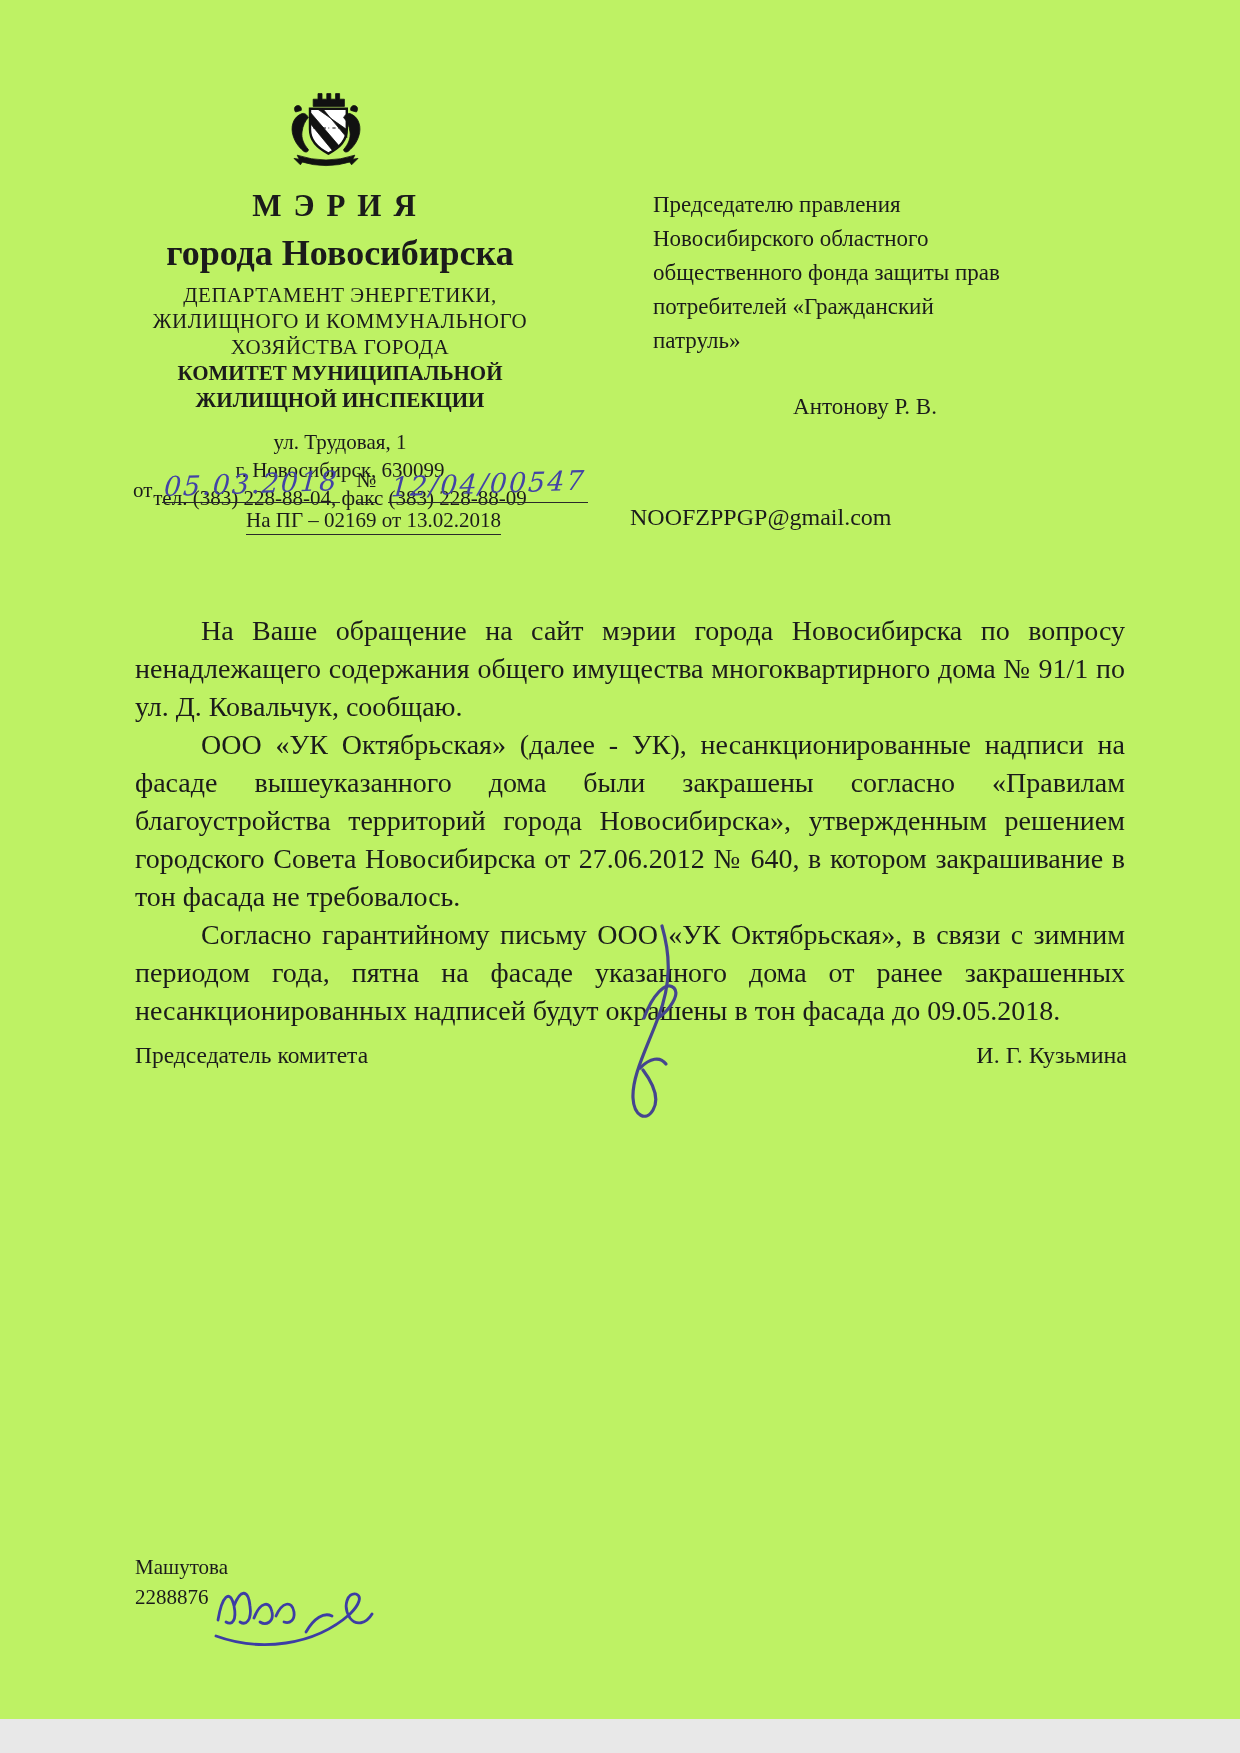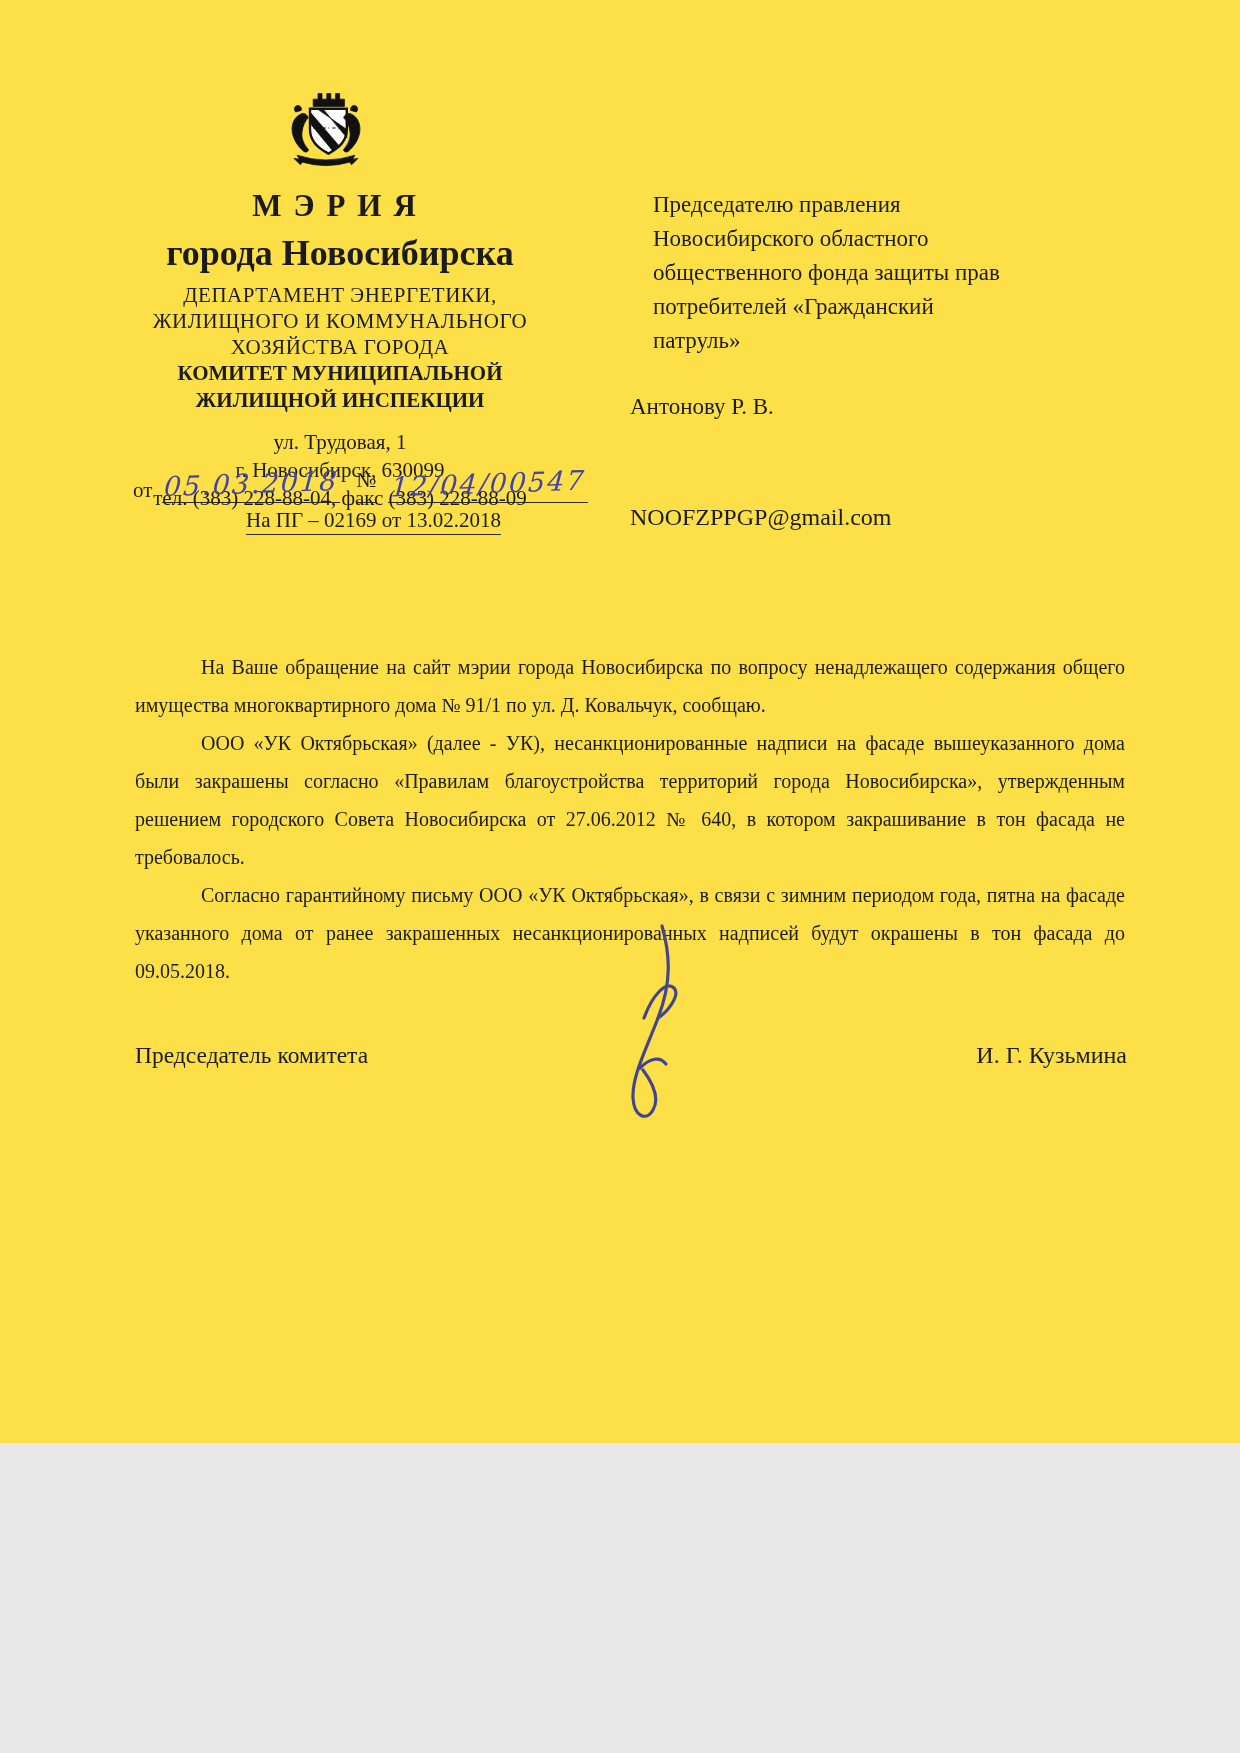--- a/index.html
+++ b/index.html
@@ -1,21 +1,21 @@
 <!DOCTYPE html>
 <html><head>
 <meta charset="utf-8">
 <style>
   html, body { margin: 0; padding: 0; background: #e8e8e8; }
   .page {
     position: relative;
     width: 1240px;
-    height: 1443px;
+    height: 1719px;
     margin: 0 auto;
-    background: #fde047;
+    background: #bef264;
     font-family: "Liberation Serif", serif;
     color: #1b1b1b;
     overflow: hidden;
   }
 
   
   .emblem {
     position: absolute;
     left: 278px; top: 86px;
     width: 96px; height: 92px;
@@ -75,32 +75,31 @@
   }
 
   
   .recipient {
     position: absolute;
     left: 630px; top: 188px;
     width: 470px;
     font-size: 23px;
   }
   .recipient-line { line-height: 34px; margin-left: 23px; }
-  .recipient-name { margin-top: 32px; line-height: 34px; }
+  .recipient-name { margin-top: 32px; line-height: 34px; text-align: center; }
   .recipient-email { margin-top: 80px; font-size: 24px; }
 
   
   .body-text {
     position: absolute;
     left: 135px; top: 612px;
     width: 990px;
-    font-size: 20px;
+    font-size: 28px;
     line-height: 38px;
     text-align: justify;
-    margin-top: 36px;
   }
   .body-text p { margin: 0; text-indent: 66px; }
 
   
   .sign-title {
     position: absolute;
     left: 135px; top: 1042px;
     font-size: 23.5px;
   }
   .sign-name {

